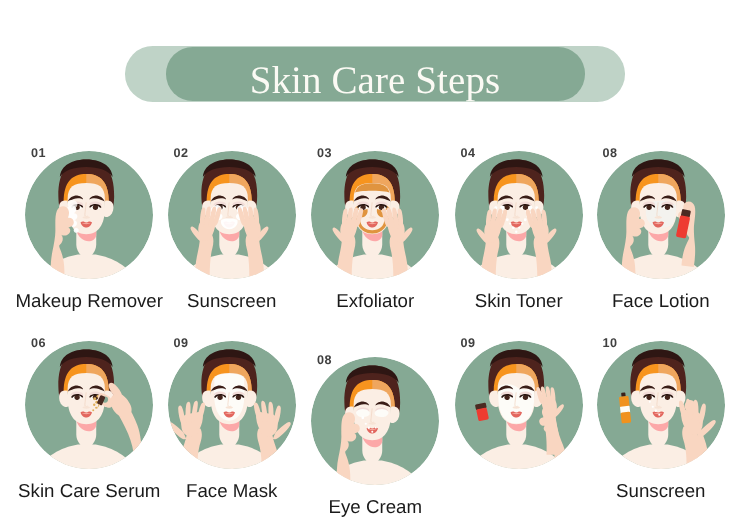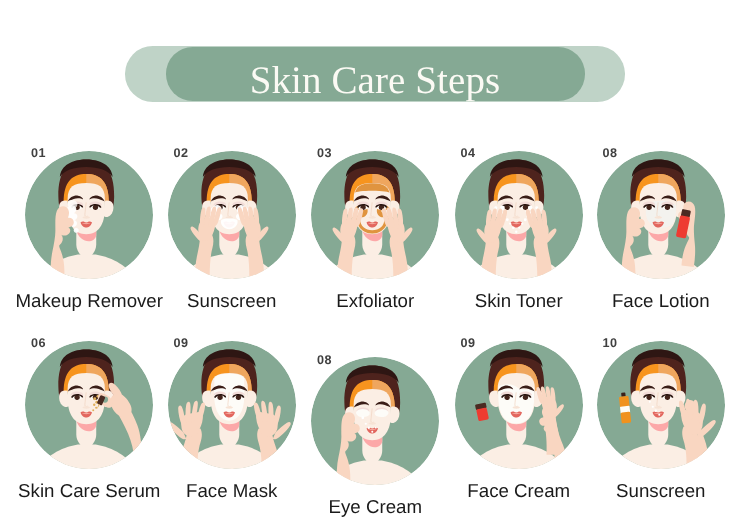--- a/index.html
+++ b/index.html
@@ -812,21 +812,20 @@
             <path d="M33.5 79C31 76 28.5 73.5 27 73 25 72.3 24 74 25 76 26.5 79 29.5 83 32.5 86 34.5 88 36.5 88.5 37.5 87.5Z"></path>
             <path d="M32.5 78C32 71.5 34 67 38 65.5L46.5 64C49.2 64 50.2 66.5 49.7 70 49.2 75 47.3 80.5 45 84 42.2 88 36.8 87.5 34.4 84 33 82 32.6 79.5 32.5 78Z"></path>
             <path d="M34.5 75C33.6 69 34.1 61.5 35.5 56.3 36.4 53 39 53 39.4 55.4 39.8 58.2 39.2 65.2 38.4 70 37.8 72.8 36.3 74.8 35 75.1Z"></path>
             <path d="M38.6 73.8C38.4 67.5 39.3 60 40.9 55.2 41.9 51.9 44.5 52.1 44.8 54.5 45.1 57.3 44.2 64.2 43 69 42.4 71.8 40.7 73.8 39.4 74Z"></path>
             <path d="M42.9 72.8C43.3 66.5 44.6 59.5 46.4 55 47.6 51.9 50.2 52.4 50.3 54.8 50.5 57.6 49.1 64.2 47.8 68.5 47 71.3 45.4 73 44 73.1Z"></path>
             <path d="M47.1 72.2C47.9 66 49.6 59.8 51.4 55.5 52.7 52.5 55.3 53.2 55.3 55.6 55.3 58.4 53.7 64.5 52.2 68.6 51.3 71.2 49.6 72.6 48.3 72.6Z"></path>
           </g>
         </g>
       </svg>
     <div class="num">09</div>
-    <div class="lbl">Face Cream</div>
   </div>
   <div class="cell" style="left:596.5px;top:340.5px">
     <svg class="icon" viewBox="0 0 129 129">
         <defs>
           <clipPath id="c9">
             <circle cx="64.25" cy="64.25" r="64.25"></circle>
           </clipPath>
           <clipPath id="bh9">
             <rect x="61.5" y="0" width="46" height="62"></rect>
           </clipPath>

